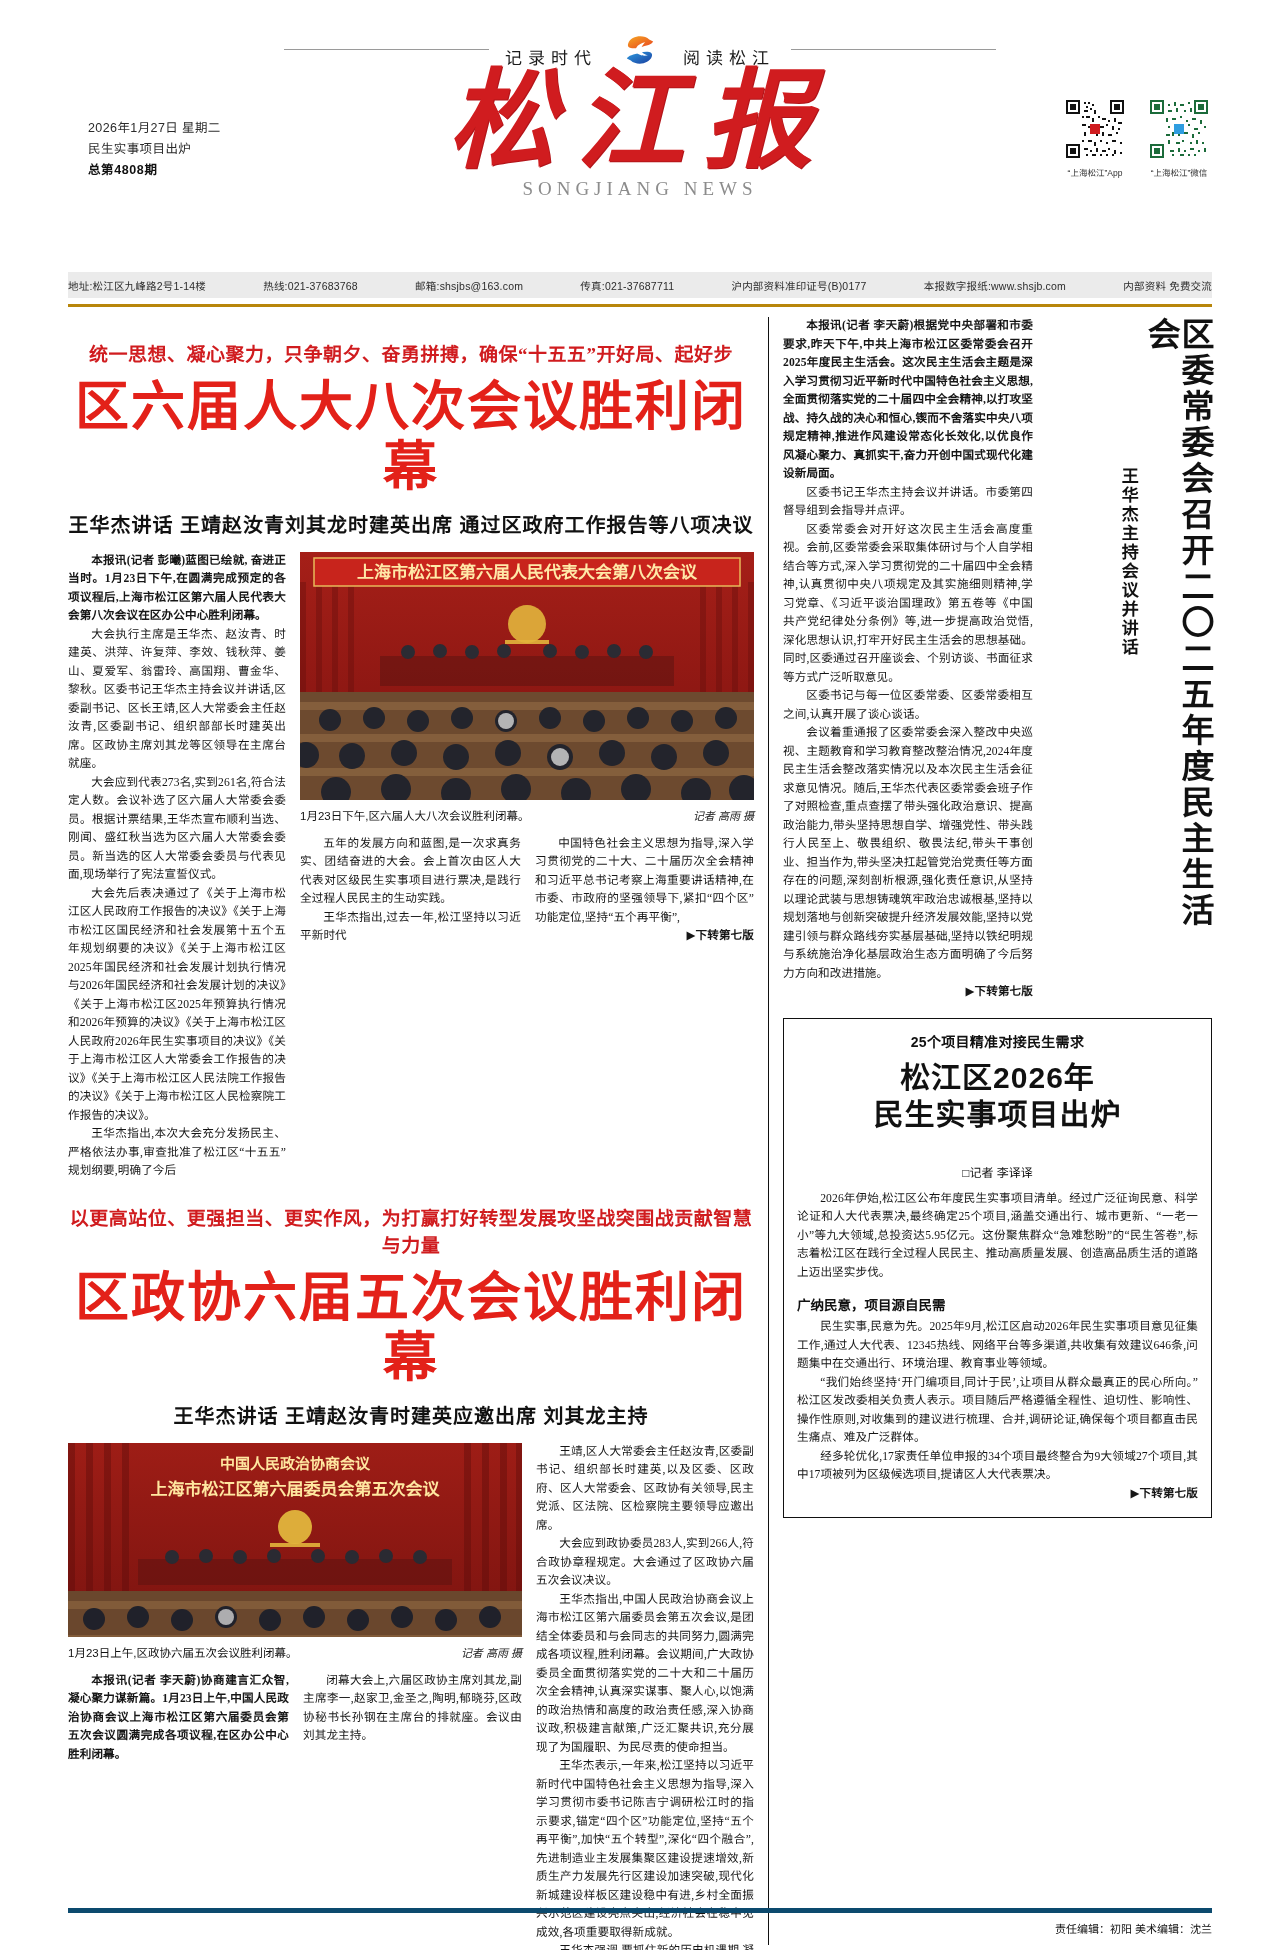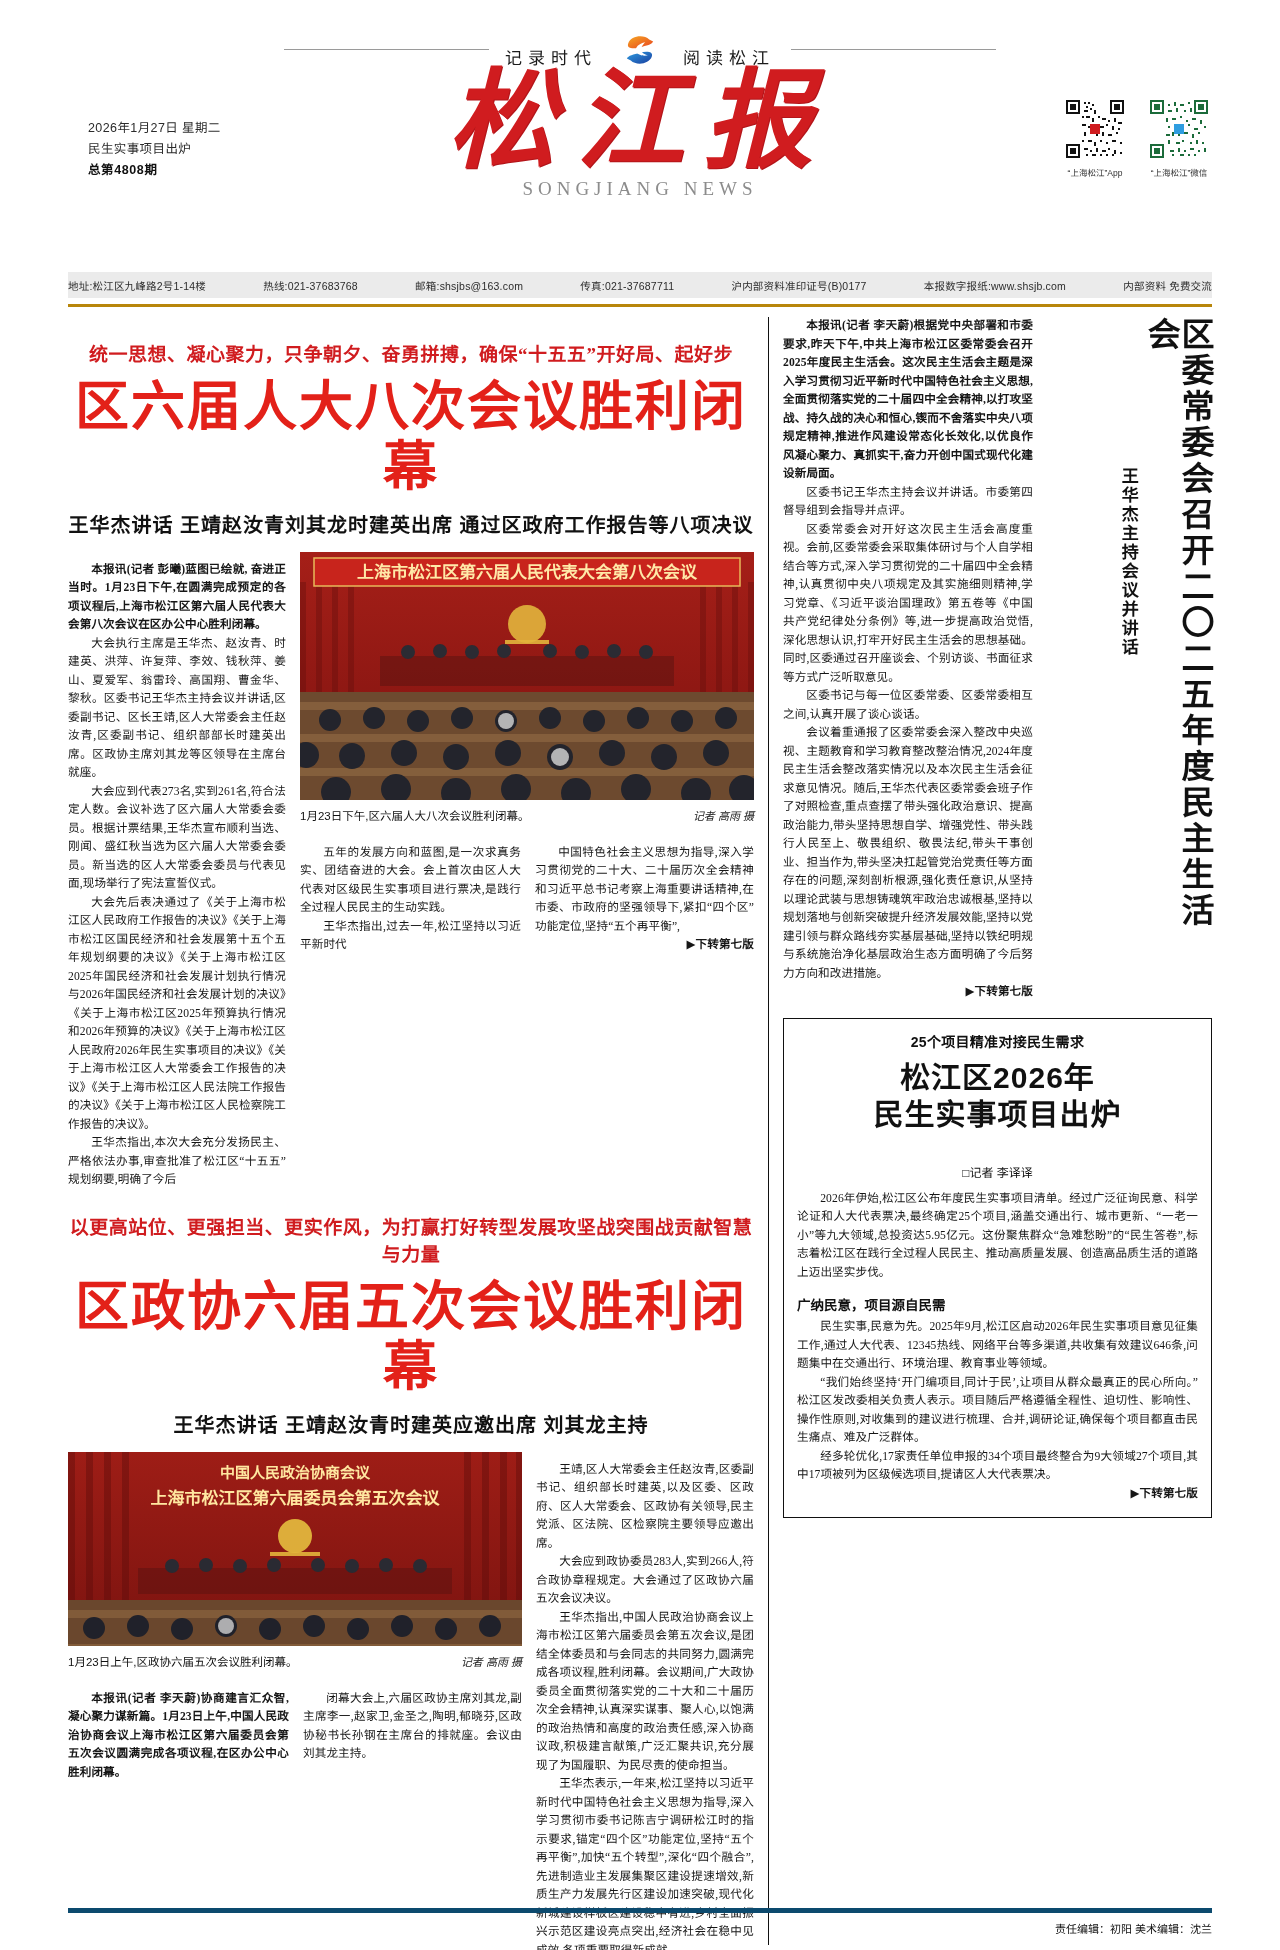--- a/index.html
+++ b/index.html
@@ -84,21 +84,21 @@
     font-family:"Liberation Sans","DejaVu Sans",sans-serif;
   }
   .subhead{
     text-align:center;color:#111;font-weight:bold;
     font-size:20px;letter-spacing:1px;margin-top:12px;
     font-family:"Liberation Sans","DejaVu Sans",sans-serif;
   }
 
   
   .cols3{display:flex;gap:14px;margin-top:14px;}
-  .tcol{width:221px;margin-top:9px;}
+  .tcol{width:221px;}
   p.body{
     font-size:11.6px;line-height:18.5px;text-align:justify;margin:0 0 0 0;
     text-indent:2em;color:#161616;letter-spacing:.1px;
   }
   p.body.noind{text-indent:0;}
   .lead{font-weight:bold;}
   .jump{font-weight:bold;}
 
   
   .photo{position:relative;width:454px;overflow:hidden;background:#6b1a16;}

